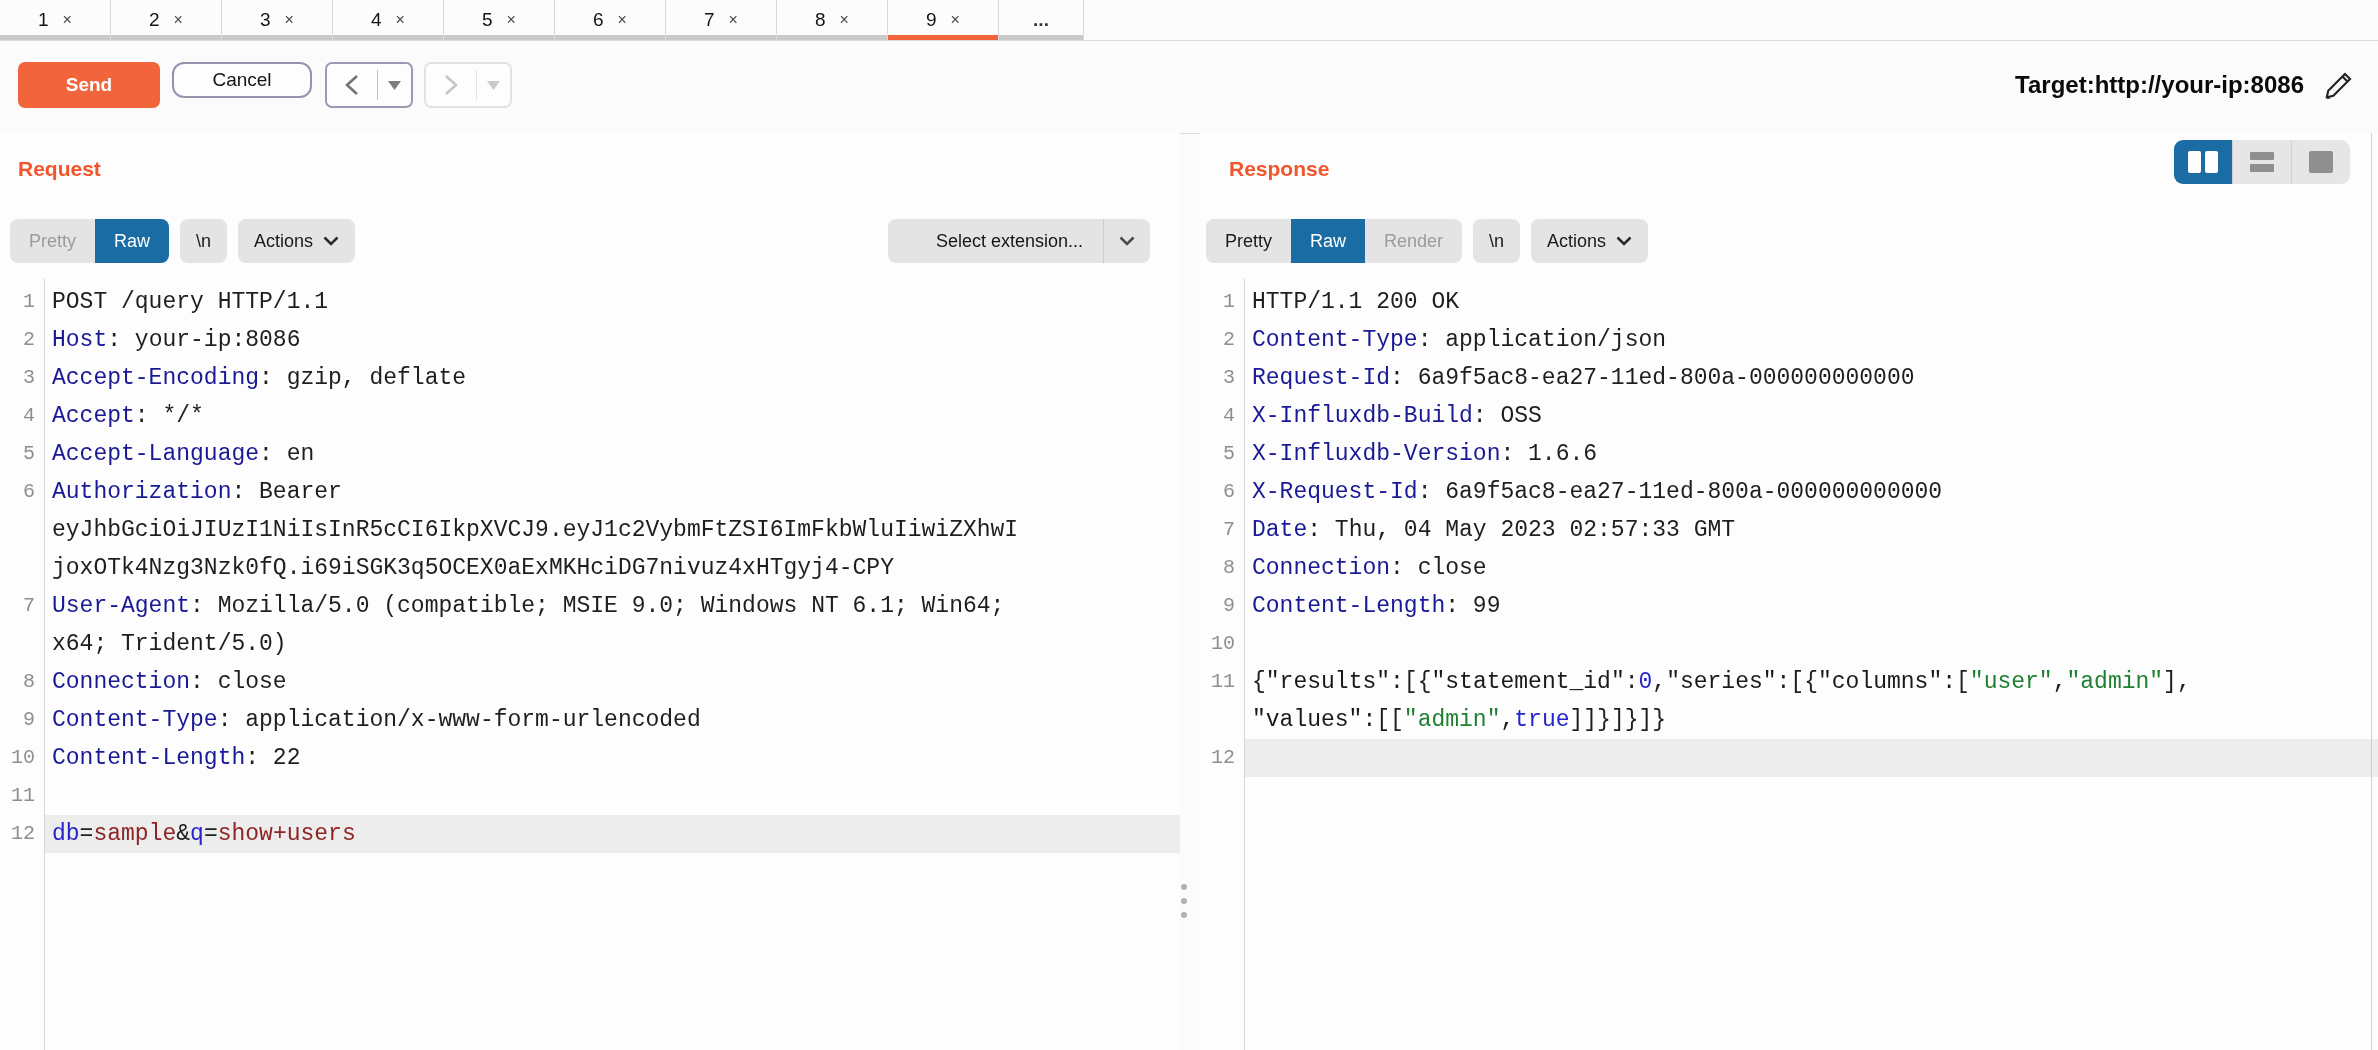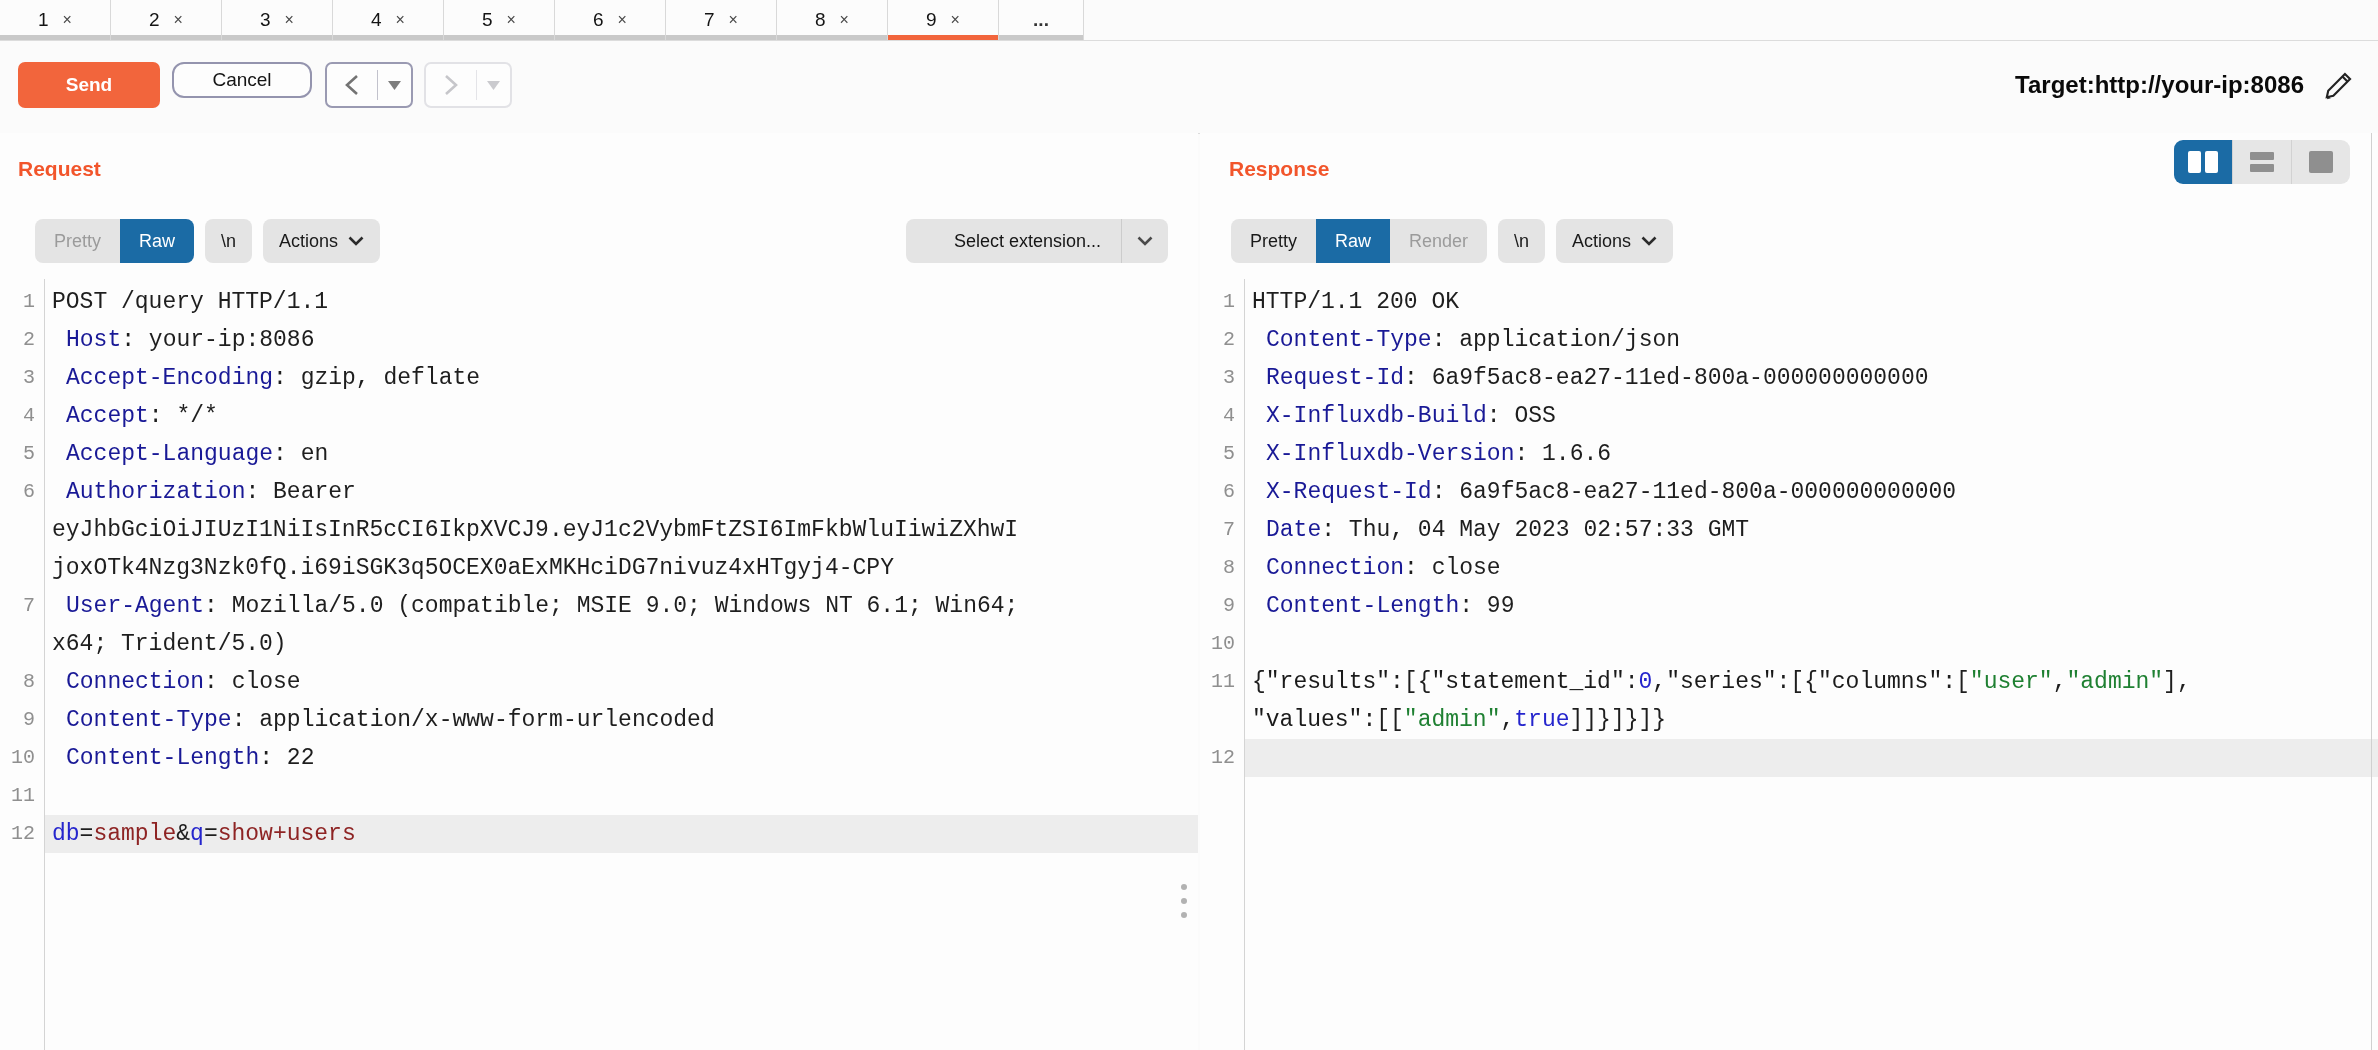--- a/index.html
+++ b/index.html
@@ -34,26 +34,26 @@
   .splitbtn .divider{width:1px;height:30px;}
   .splitbtn .caret{flex:1;display:flex;align-items:center;justify-content:center;}
   .nav-back{left:325px;border:2px solid #9a9ab2;}
   .nav-back .divider{background:#c2c2cc;}
   .nav-fwd{left:424px;border:2px solid #e2e2e6;}
   .nav-fwd .divider{background:#e4e4e8;}
   .target-area{position:absolute;right:22px;top:21px;height:46px;display:flex;
     align-items:center;gap:18px;}
   .target-text{font-size:24px;font-weight:bold;color:#0a0a0a;display:flex;align-items:center;}
   
-  .panel{position:absolute;top:133px;bottom:0;background:#fdfdfd;padding-left:18px;}
+  .panel{position:absolute;top:133px;bottom:0;background:#fdfdfd;}
   .panel-request{left:0;width:1180px;}
   .panel-response{left:1200px;right:0;}
   .panel-title{position:absolute;top:24px;left:18px;font-size:21px;font-weight:bold;color:#f2552b;}
   .panel-response .panel-title{left:12px;margin-left:17px;}
-  .viewbar{position:absolute;top:86px;left:10px;height:44px;display:flex;gap:11px;align-items:center;margin-left:25px;}
+  .viewbar{position:absolute;top:86px;left:10px;height:44px;display:flex;gap:11px;align-items:center;}
   .panel-response .viewbar{left:6px;}
   .segmented{display:flex;border-radius:8px;overflow:hidden;}
   .seg{height:44px;padding:0 19px;display:flex;align-items:center;background:#e4e4e4;
     font-size:18px;color:#1a1a1a;}
   .seg.dim{color:#9b9b9b;}
   .seg.active{background:#1b6ba5;color:#fff;}
   .pill{height:44px;padding:0 16px;border-radius:8px;background:#e4e4e4;display:flex;
     align-items:center;gap:10px;font-size:18px;color:#1a1a1a;}
   .ext-dd{position:absolute;top:86px;right:30px;height:44px;border-radius:8px;background:#e4e4e4;
     display:flex;align-items:center;}
@@ -73,21 +73,21 @@
   
   .editor{position:absolute;top:146px;left:0;right:0;bottom:0;overflow:hidden;
     font-family:"Liberation Mono",monospace;font-size:23px;padding-top:4px;}
   .gutterline{position:absolute;top:0;bottom:0;left:44px;width:1px;background:#d4d4d4;}
   .row{display:flex;height:38px;line-height:38px;white-space:pre;}
   .ln{width:44px;box-sizing:border-box;padding-right:9px;text-align:right;flex:none;
     color:#8f8f8f;font-size:20px;}
   .code{flex:1;padding-left:8px;}
   .row.hl .code{background:#ededed;}
   .c-p{color:#1e1e1e;}
-  .c-h{color:#191996;margin-left:14px;}
+  .c-h{color:#191996;}
   .c-b{color:#2525cd;}
   .c-v{color:#8e2424;}
   .c-s{color:#1f8032;}
   .c-n{color:#2525cd;}
   
   .splitter{position:absolute;left:1181px;top:884px;width:10px;}
   .splitter i{display:block;width:6px;height:6px;border-radius:50%;background:#b2b2b2;margin:0 0 8px 0;}
   .right-edge{position:absolute;top:133px;bottom:0;left:2371px;width:1px;background:#d0d0d0;}
   svg{display:block;}
 </style>

